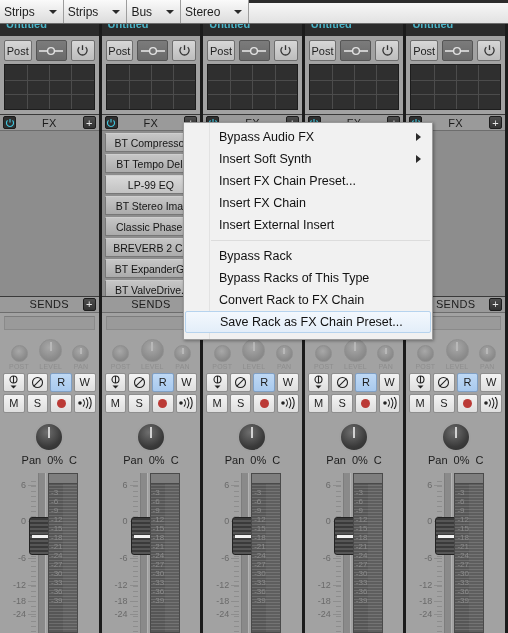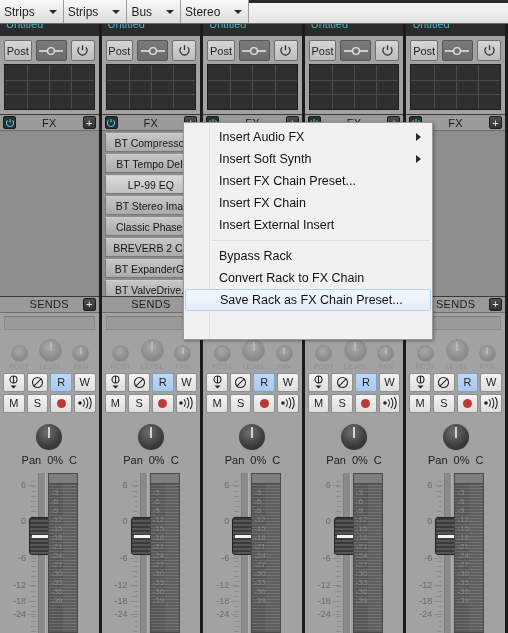--- a/index.html
+++ b/index.html
@@ -49,21 +49,21 @@
     display:flex; flex-direction:column;
   }
   .strip:first-child{ margin-left:0; }
 
   
   .title-bar{
     height:12px; background:#2b2b2b; color:#4ab5c9;
     font-size:11px; line-height:9px; padding-left:6px;
     overflow:hidden; position:relative;
   }
-  .title-bar span{ position:relative; top:-4px; }
+  .title-bar span{ position:relative; top:-4px;font-weight:bold; }
 
   
   .ctl-row{
     height:28px; display:flex; align-items:center; gap:4px;
     padding:3px 4px 2px 4px; background:#a2a2a2;
   }
   .btn-post{
     width:30px;height:21px;border:1px solid #6e6e6e;border-radius:2px;
     background:linear-gradient(#d7d7d7,#bdbdbd);
     font-size:11px; color:#1e1e1e; display:flex;align-items:center;justify-content:center;
@@ -1186,21 +1186,21 @@
           </div>
         </div>
 
       </div>
     </div>
 
   <div class="ctxmenu">
     <div class="ctx-gutter"></div>
     <div class="ctx-list" id="ctx-list">
         <div class="ctx-item">
-         <span>Insert Audio FX</span>
+         <span>Bypass Audio FX</span>
          <span class="ctx-arrow"></span>
        </div>
         <div class="ctx-item">
          <span>Insert Soft Synth</span>
          <span class="ctx-arrow"></span>
        </div>
         <div class="ctx-item">
          <span>Insert FX Chain Preset...</span>
 
        </div>
@@ -1211,20 +1211,24 @@
         <div class="ctx-item">
          <span>Insert External Insert</span>
 
        </div>
         <div class="ctx-sep"></div>
         <div class="ctx-item">
          <span>Bypass Rack</span>
 
        </div>
         <div class="ctx-item">
+         <span>Bypass Racks of This Type</span>
+
+       </div>
+        <div class="ctx-item">
          <span>Convert Rack to FX Chain</span>
 
        </div>
         <div class="ctx-item hl">
          <span>Save Rack as FX Chain Preset...</span>
 
        </div>
       </div>
   </div>
 

